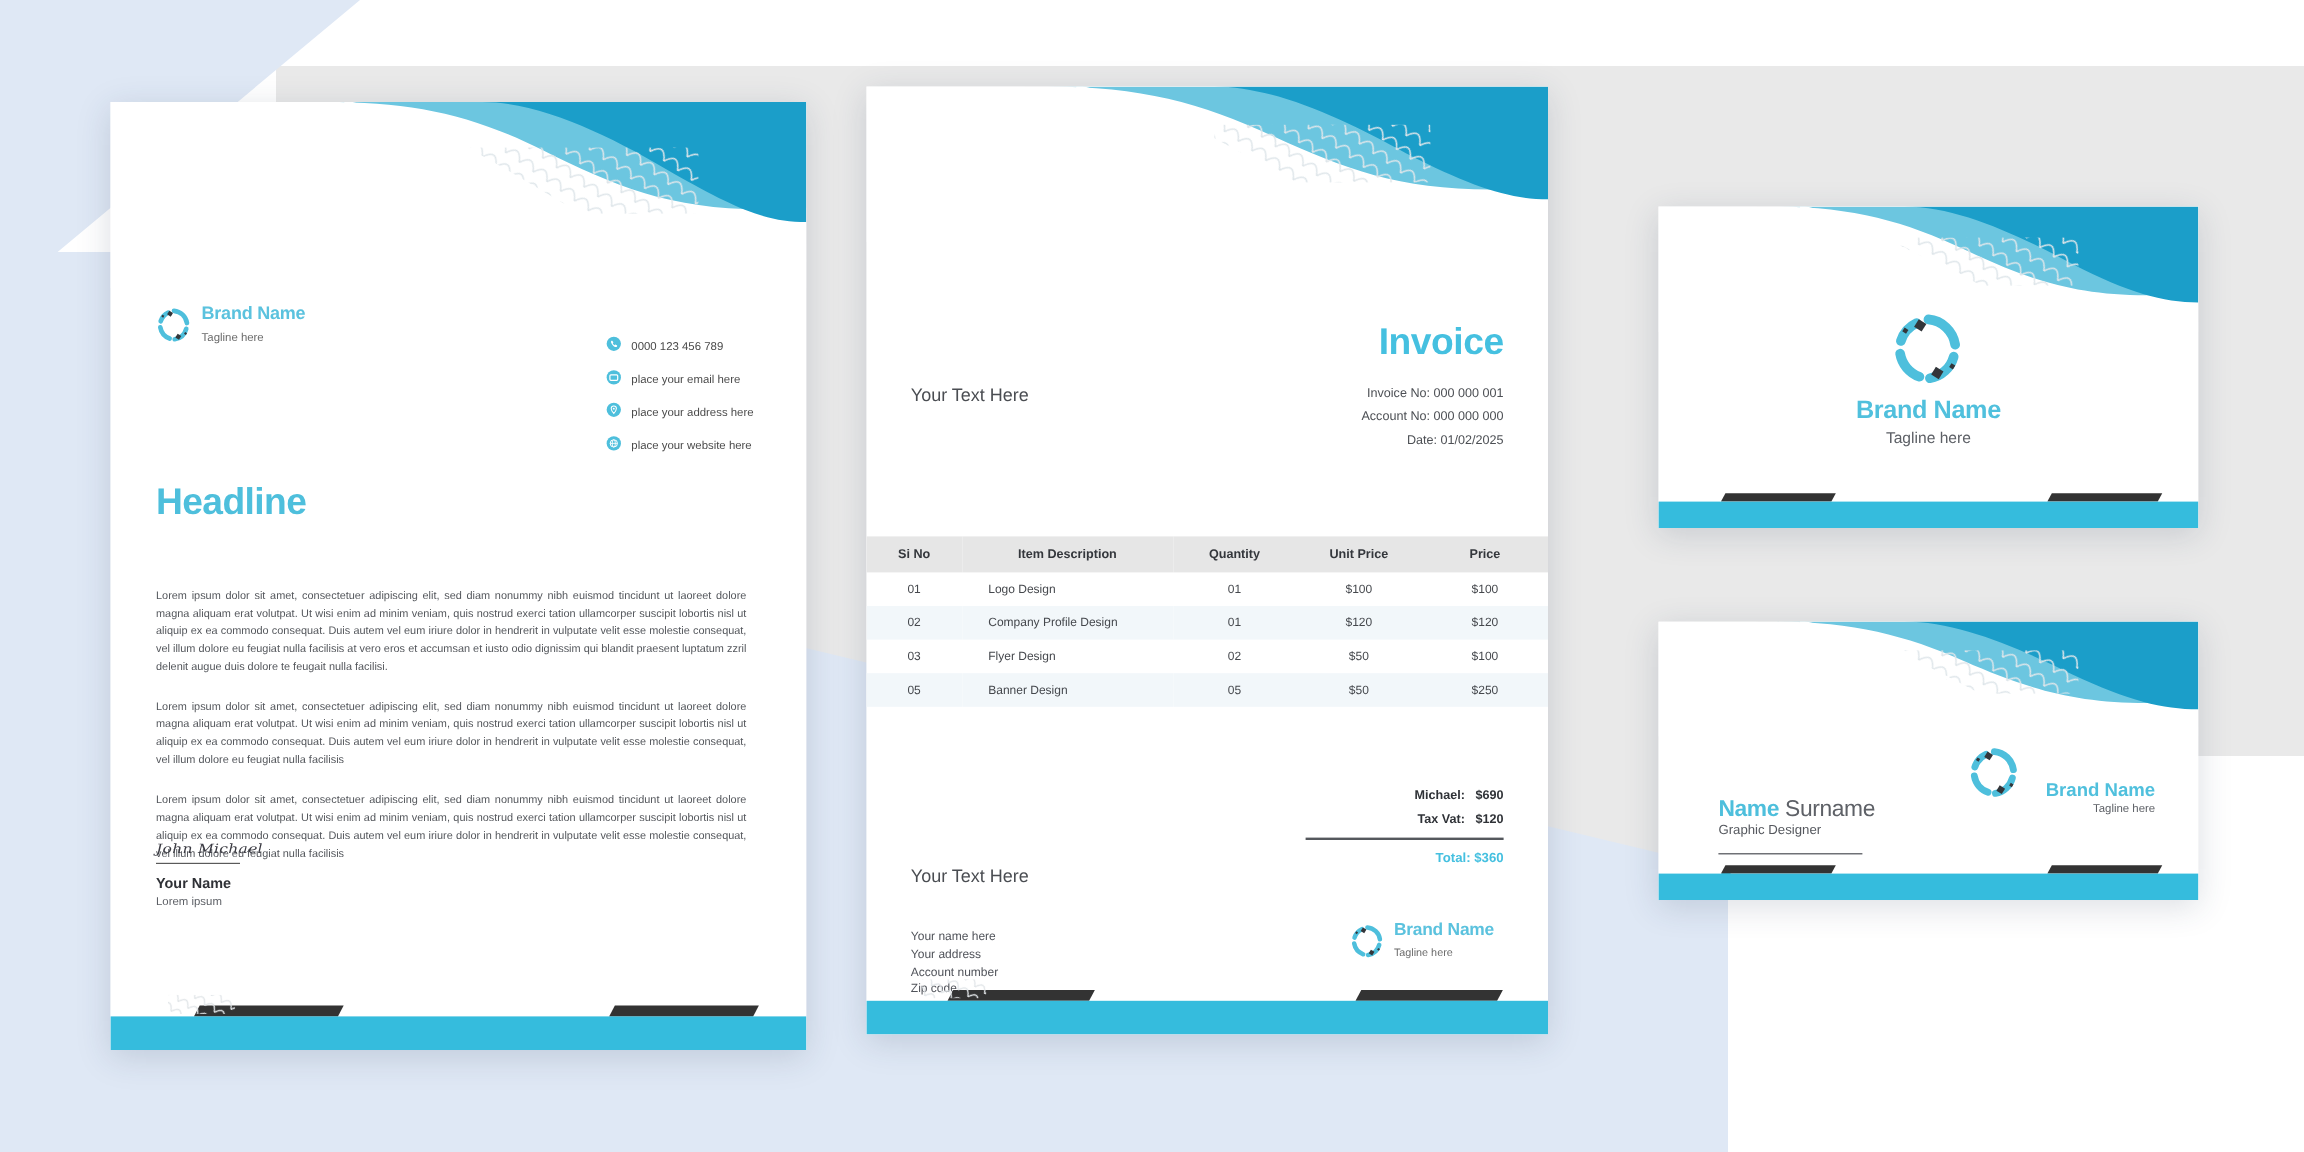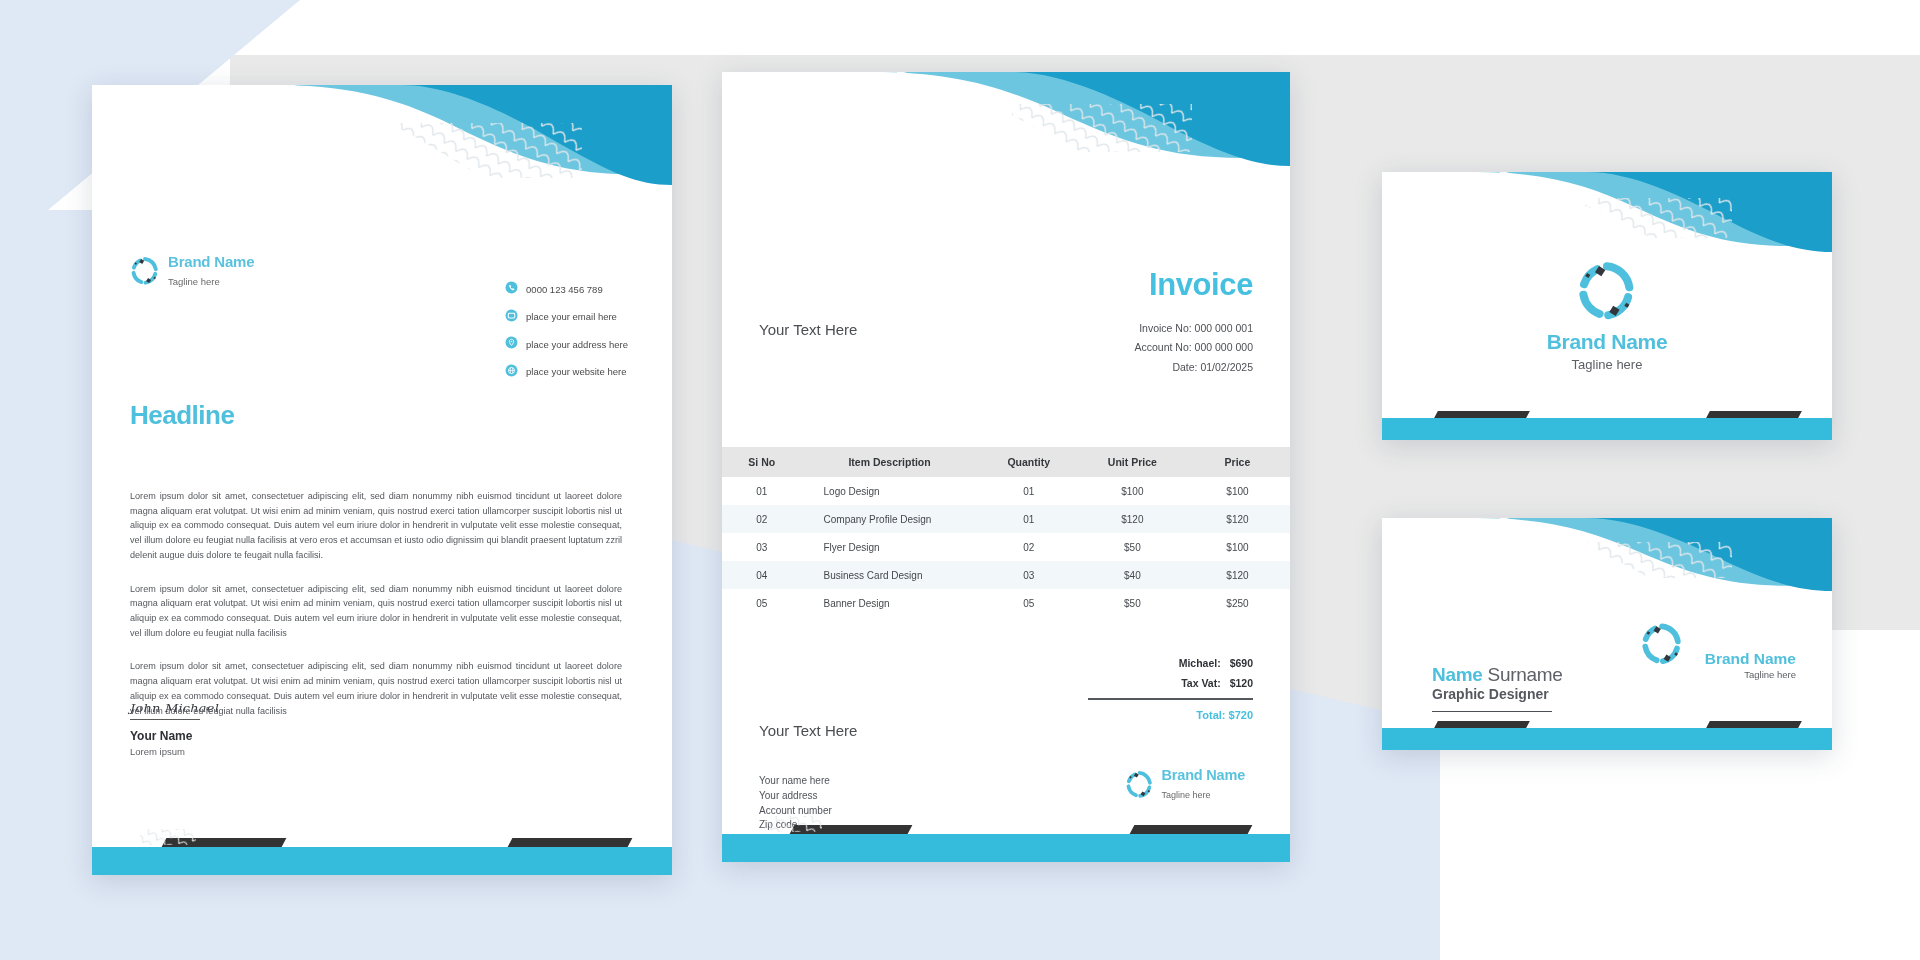--- a/index.html
+++ b/index.html
@@ -83,21 +83,21 @@
   #lh-contacts {
     position: absolute; right: 44px; top: 195px;
     display: flex; flex-direction: column; gap: 9.5px;
   }
   .contact-row { display: flex; align-items: center; gap: 8px; }
   .contact-row .ci { flex: 0 0 auto; }
   .contact-row .ctext { font-size: 9.5px; color: #4a4a4a; white-space: nowrap; }
 
   #lh-headline {
     position: absolute; left: 38px; top: 315px;
-    font-size: 26px; font-weight: bold; color: #4ebfdc; letter-spacing: -0.5px;
+    font-size: 31px; font-weight: bold; color: #4ebfdc; letter-spacing: -0.5px;
   }
   #lh-body { position: absolute; left: 38px; top: 404px; width: 492px; }
   #lh-body p {
     font-size: 9.1px; line-height: 1.62; color: #54575c;
     text-align: justify; margin-bottom: 19px;
   }
 
   #lh-sign { position: absolute; left: 38px; bottom: 118px; }
   .sig-script {
     font-family: "DejaVu Serif", serif; font-style: italic;
@@ -197,21 +197,21 @@
   }
   #cb-wave { height: 96px; }
   #cb-name {
     position: absolute; left: 50px; top: 146px;
     font-size: 19px; letter-spacing: -0.3px;
   }
   #cb-name .n1 { color: #4ebfdc; font-weight: bold; }
   #cb-name .n2 { color: #5e6167; }
   #cb-role {
     position: absolute; left: 50px; top: 168px;
-    font-size: 14px; color: #55585e; font-weight: bold;
+    font-size: 11px; color: #55585e;
   }
   #cb-rule {
     position: absolute; left: 50px; top: 193px;
     width: 120px; height: 1.4px; background: #4c4f55;
   }
   #cb-contacts {
     position: absolute; left: 50px; top: 208px;
     display: flex; flex-direction: column; gap: 9px;
   }
   #cb-contacts .ctext { font-size: 10px; }
@@ -401,48 +401,41 @@
           <td class="col-amt">$120</td>
         </tr>
         <tr>
           <td class="col-sino">03</td>
           <td class="col-desc">Flyer Design</td>
           <td class="col-qty">02</td>
           <td class="col-unit">$50</td>
           <td class="col-amt">$100</td>
         </tr>
         <tr>
-          <td class="col-sino">04</td>
-          <td class="col-desc">Business Card Design</td>
-          <td class="col-qty">03</td>
-          <td class="col-unit">$40</td>
-          <td class="col-amt">$120</td>
-        </tr>
-        <tr>
           <td class="col-sino">05</td>
           <td class="col-desc">Banner Design</td>
           <td class="col-qty">05</td>
           <td class="col-unit">$50</td>
           <td class="col-amt">$250</td>
         </tr>
       </tbody>
     </table>
   </div>
 
   <div id="inv-totals">
     <div class="tot-row">
       <span class="tl">Michael:</span>
       <span>$690</span>
     </div>
     <div class="tot-row">
       <span class="tl">Tax Vat:</span>
       <span>$120</span>
     </div>
     <div class="tot-rule"></div>
-    <div class="tot-final">Total: $720</div>
+    <div class="tot-final">Total: $360</div>
   </div>
 
   <div id="inv-foottext">Your Text Here</div>
   <div id="inv-address">
     <div>Your name here</div>
     <div>Your address</div>
     <div>Account number</div>
     <div>Zip code</div>
     <div>Your email here</div>
   </div>

